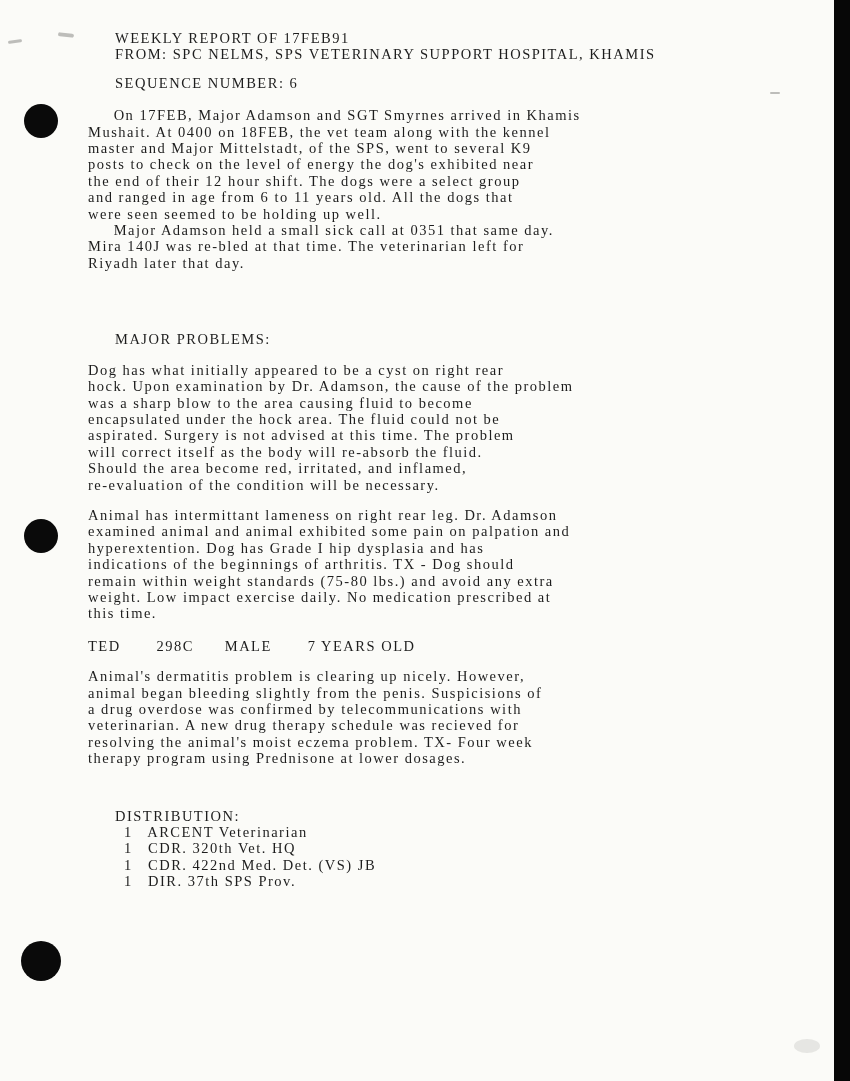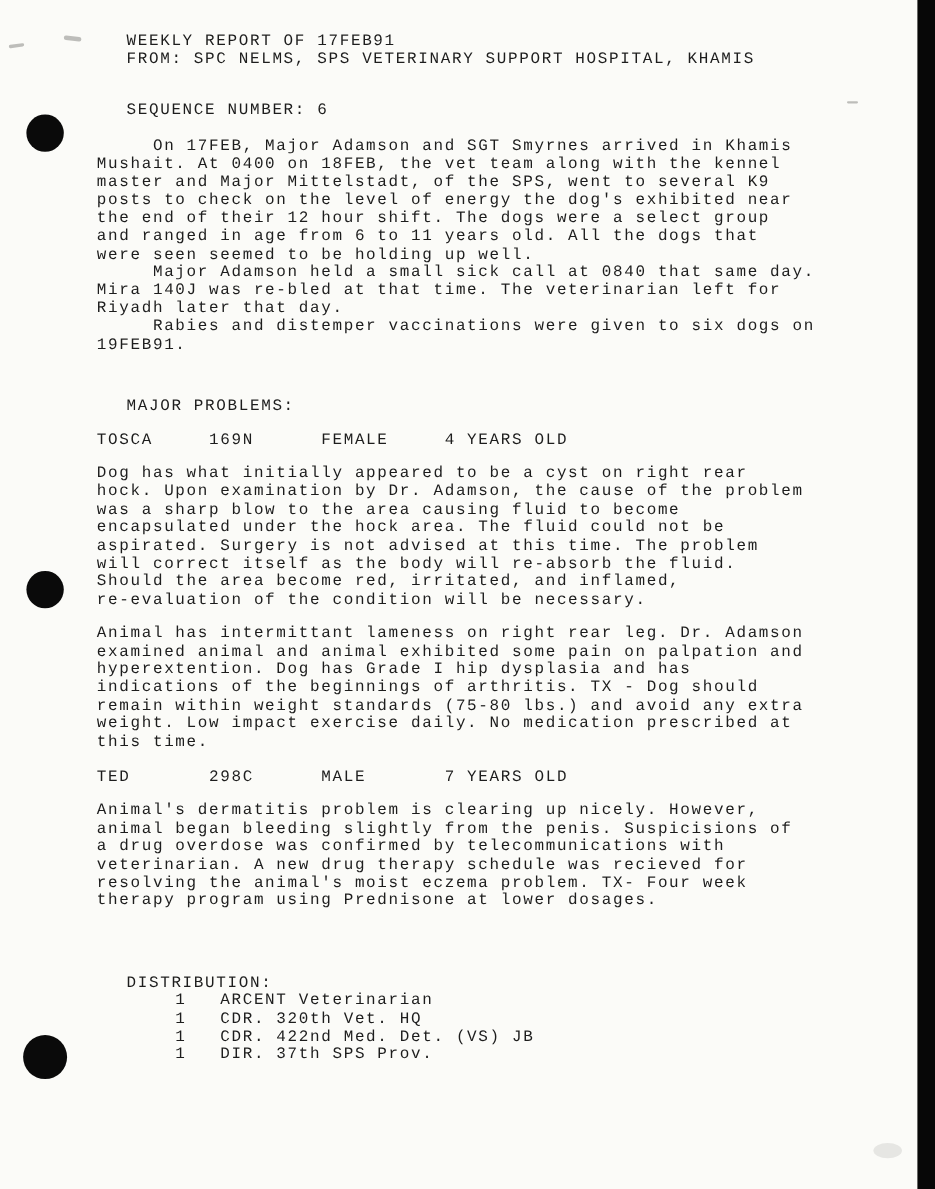--- a/index.html
+++ b/index.html
@@ -16,32 +16,32 @@
     overflow: hidden;
     color: #1c1c1c;
   }
   .content {
     position: absolute;
     left: 88px; top: 30px; width: 732px;
   }
   pre {
     margin: 0;
     white-space: pre;
-    font-family: Liberation Mono, monospace;
+    font-family: Liberation Serif, serif;
     font-size: 14.5px;
     line-height: 16.4px;
     letter-spacing: 1.5px;
     color: #1d1d1d;
   }
   .indented { margin-left: 27px; }
   .mt-s  { margin-top: 14px; }
   .mt-m  { margin-top: 16px; }
-  .mt-l  { margin-top: 30px; }
-  .mt-xl { margin-top: 40px; }
-  .mt-xxl{ margin-top: 58px; }
+  .mt-l  { margin-top: 12px; }
+  .mt-xl { margin-top: 60px; }
+  .mt-xxl{ margin-top: 41px; }
   .scan-bar {
     position: absolute;
     top: 0; right: 0;
     width: 16px; height: 1081px;
     background: #070707;
   }
   .punch-hole {
     position: absolute;
     left: 24px;
     width: 34px; height: 34px;
@@ -85,31 +85,28 @@
 
 
     <pre class="mt-m">     On 17FEB, Major Adamson and SGT Smyrnes arrived in Khamis
 Mushait. At 0400 on 18FEB, the vet team along with the kennel
 master and Major Mittelstadt, of the SPS, went to several K9
 posts to check on the level of energy the dog's exhibited near
 the end of their 12 hour shift. The dogs were a select group
 and ranged in age from 6 to 11 years old. All the dogs that
 were seen seemed to be holding up well.</pre>
 
-    <pre>     Major Adamson held a small sick call at 0840 that same day.
+    <pre>     Major Adamson held a small sick call at 0351 that same day.
 Mira 140J was re-bled at that time. The veterinarian left for
 Riyadh later that day.</pre>
 
-    <pre>     Rabies and distemper vaccinations were given to six dogs on
-19FEB91.</pre>
 
 
     <pre class="indented mt-xl">MAJOR PROBLEMS:</pre>
 
-    <pre class="mt-s">TOSCA     169N      FEMALE     4 YEARS OLD</pre>
 
     <pre class="mt-s">Dog has what initially appeared to be a cyst on right rear
 hock. Upon examination by Dr. Adamson, the cause of the problem
 was a sharp blow to the area causing fluid to become
 encapsulated under the hock area. The fluid could not be
 aspirated. Surgery is not advised at this time. The problem
 will correct itself as the body will re-absorb the fluid.
 Should the area become red, irritated, and inflamed,
 re-evaluation of the condition will be necessary.</pre>
 

